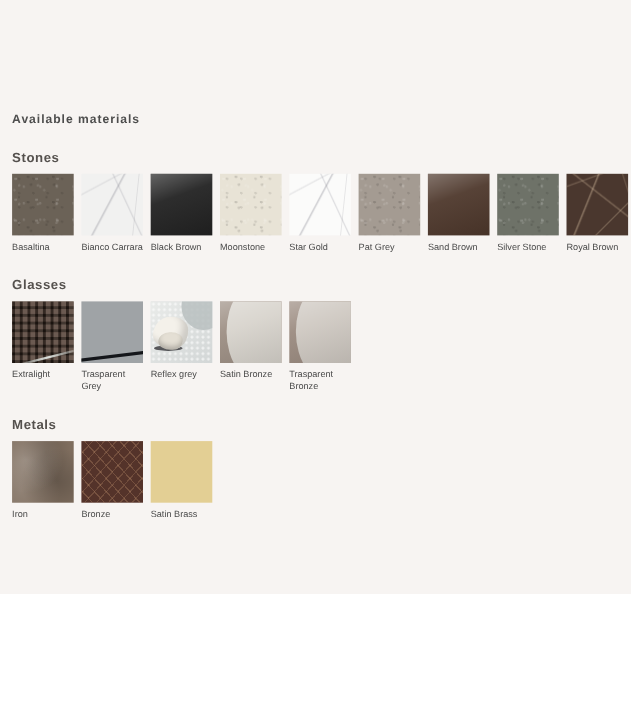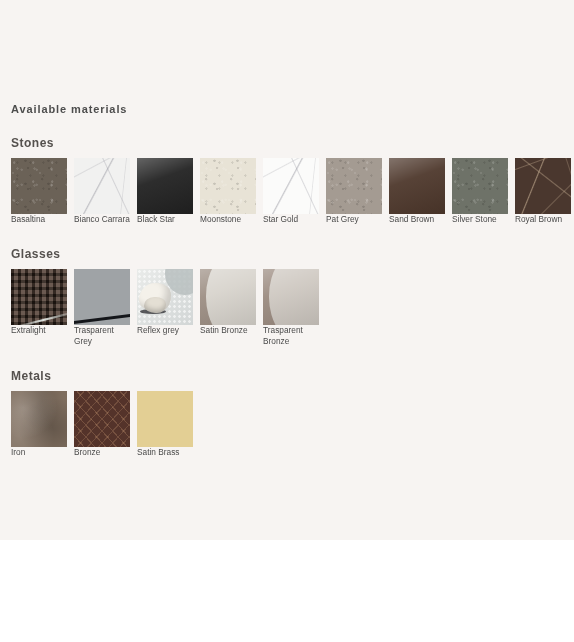--- a/index.html
+++ b/index.html
@@ -67,20 +67,21 @@
     display: block;
     position: relative;
     overflow: hidden;
     background: #cccccc;
   }
   .swatch-label {
     display: block;
     font-size: 8.3px;
     color: #4a4a4a;
     line-height: 11.5px;
+    margin-top: 5px;
     width: 58px;
     word-wrap: break-word;
   }
   
   .tex-speck::after {
     content: "";
     position: absolute;
     inset: 0;
     background-image:
       radial-gradient(circle at 17% 24%, rgba(255,255,255,.16) 0 1px, transparent 1.4px),
@@ -281,21 +282,21 @@
             <div class="swatch-cell">
               <div class="swatch tex-speck" style="background: rgb(107, 98, 87);"></div>
               <span class="swatch-label">Basaltina</span>
             </div>
             <div class="swatch-cell">
               <div class="swatch tex-vein" style="background: rgb(241, 241, 240);"></div>
               <span class="swatch-label">Bianco Carrara</span>
             </div>
             <div class="swatch-cell">
               <div class="swatch tex-gloss" style="background: rgb(34, 34, 34);"></div>
-              <span class="swatch-label">Black Star</span>
+              <span class="swatch-label">Black Brown</span>
             </div>
             <div class="swatch-cell">
               <div class="swatch tex-speck" style="background: rgb(232, 227, 214);"></div>
               <span class="swatch-label">Moonstone</span>
             </div>
             <div class="swatch-cell">
               <div class="swatch tex-vein" style="background: rgb(251, 251, 250);"></div>
               <span class="swatch-label">Star Gold</span>
             </div>
             <div class="swatch-cell">

